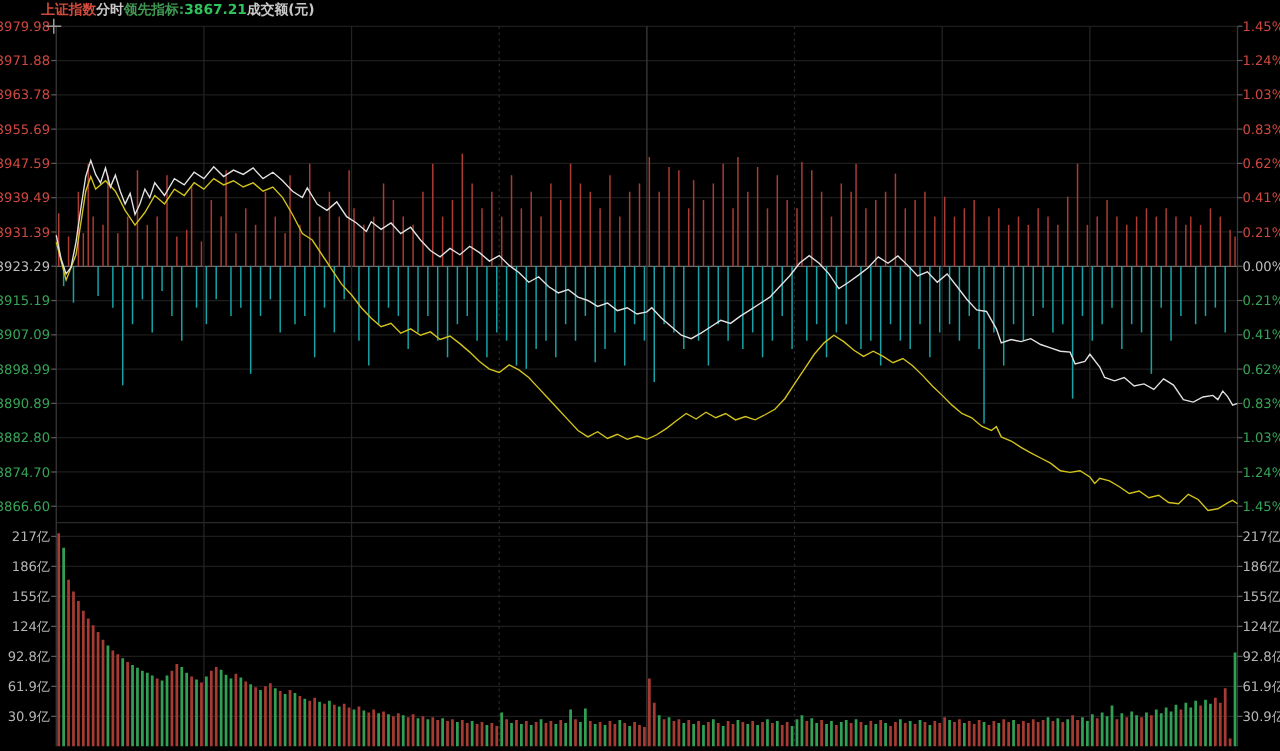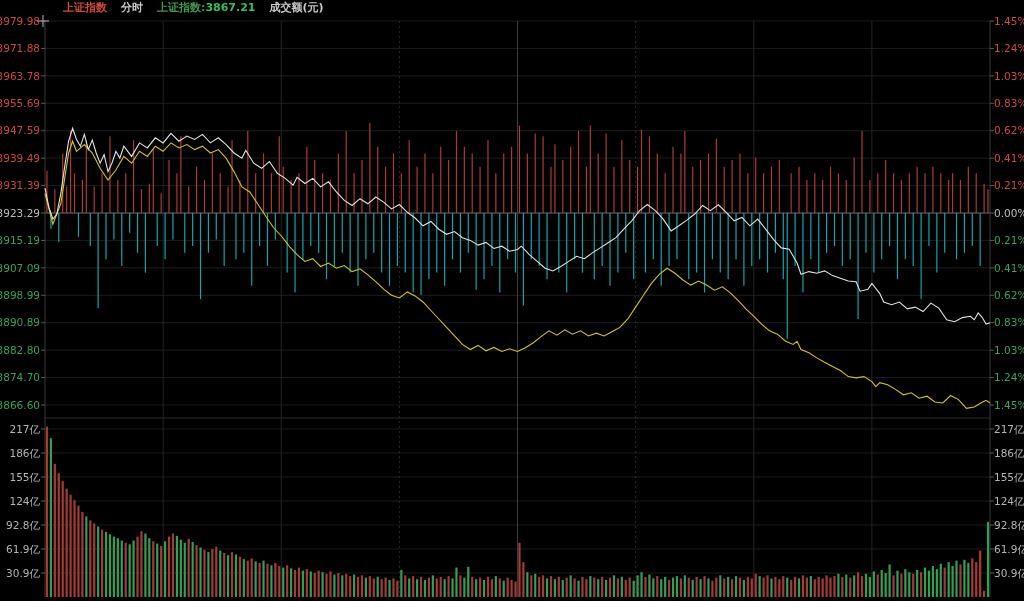--- a/index.html
+++ b/index.html
@@ -1,20 +1,20 @@
 <!DOCTYPE html>
 <html><head>
 <meta charset="utf-8">
 <style>
   html,body{margin:0;padding:0;background:#000;}
   .screen{position:relative;width:1024px;height:601px;background:#000;overflow:hidden;
           font-family:"DejaVu Sans","Liberation Sans",sans-serif;}
   .chart-svg{position:absolute;left:0;top:0;}
   .header{position:absolute;left:33px;top:0;height:15px;display:flex;align-items:center;
-          gap:14px;font-size:11px;line-height:15px;white-space:nowrap;z-index:3;margin-left:30px;}
+          font-size:11px;line-height:15px;white-space:nowrap;z-index:3;}
   .t-red{color:#d04b3b;font-weight:bold;}
   .t-gray{color:#c8c8c8;font-weight:bold;}
   .t-leader{color:#3f9851;font-weight:bold;}
   .t-leaderval{color:#2fc35c;font-weight:bold;}
 </style>
 </head>
 <body>
 
 <div class="screen">
   <svg class="chart-svg" width="1024" height="601" viewBox="0 0 1024 601">
@@ -629,16 +629,16 @@
         <line x1="990" y1="573" x2="994" y2="573" stroke="#5a5a5a"></line>
       </g>
       <g>
         <line x1="37" y1="21" x2="49" y2="21" stroke="#9a9a9a" stroke-width="1.2"></line>
         <line x1="43" y1="15" x2="43" y2="27" stroke="#9a9a9a" stroke-width="1.2"></line>
       </g>
     </svg>
   <div class="header">
     <span class="t-red">上证指数</span>
     <span class="t-gray">分时</span>
-    <span><span class="t-leader">上证指数:</span><span class="t-leaderval">3867.21</span></span>
+    <span><span class="t-leader">领先指标:</span><span class="t-leaderval">3867.21</span></span>
     <span class="t-gray">成交额(元)</span>
   </div>
 </div>
 
 </body></html>

